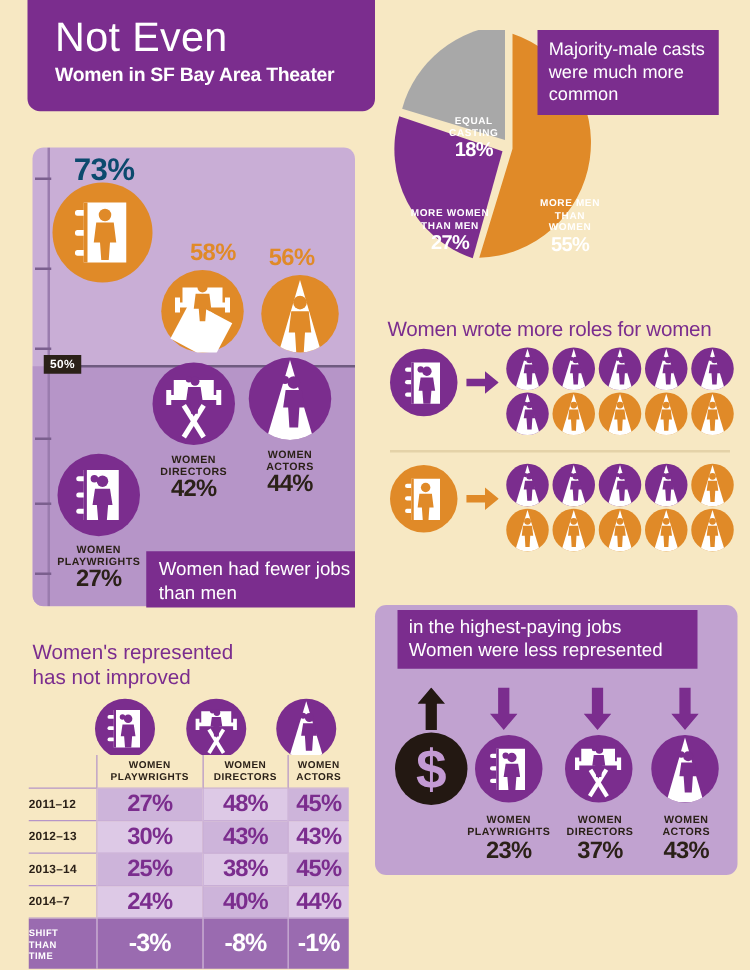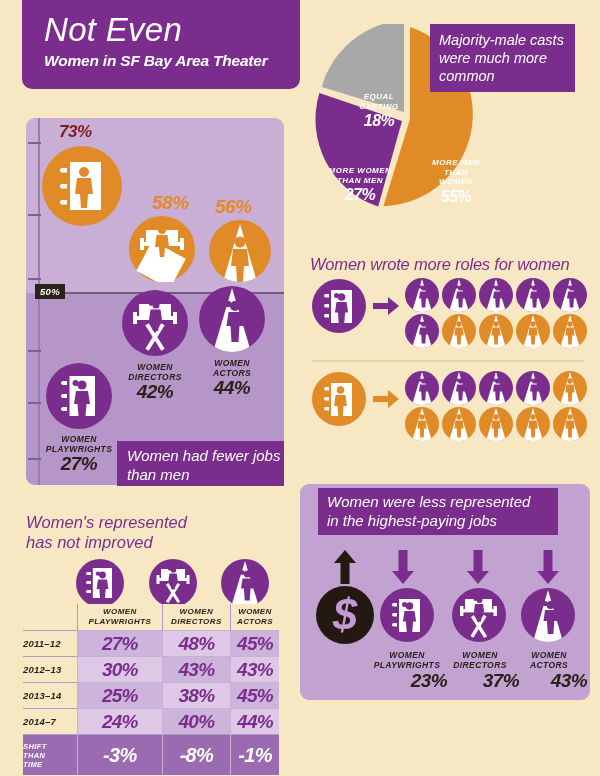--- a/index.html
+++ b/index.html
@@ -2,21 +2,21 @@
 <html><head>
 <meta charset="utf-8">
 <style>
   html,body{margin:0;padding:0;}
   body{
     width:600px;height:776px;
     background:#f7e8c3;
     font-family:"Liberation Sans", sans-serif;
     overflow:hidden;position:relative;
   }
-  .canvas{position:absolute;left:0;top:0;width:600px;height:776px;font-style:italic;}
+  .canvas{position:absolute;left:0;top:0;width:600px;height:776px;}
 
   
   .title-card{
     position:absolute;left:22px;top:0;width:278px;height:89px;
     background:#7b2d8e;border-radius:0 0 10px 10px;
     box-sizing:border-box;padding:12px 0 0 22px;
   }
   .title-main{color:#ffffff;font-size:33px;line-height:36px;font-weight:300;letter-spacing:.3px;}
   .title-sub{color:#ffffff;font-size:15.5px;line-height:20px;font-weight:bold;margin-top:3px;letter-spacing:-.2px;}
 
@@ -95,21 +95,21 @@
     letter-spacing:-.7px;height:40px;border-top:1.5px solid #b695c8;border-left:1.5px solid #c9aed6;
   }
 
   
   .pay-card{position:absolute;left:300px;top:484px;width:290px;height:216px;background:#c1a2d0;border-radius:9px;}
   .pay-banner{
     position:absolute;left:318px;top:488px;width:240px;height:47px;background:#7b2d8e;
     color:#fff;font-size:15px;line-height:19px;box-sizing:border-box;padding:4px 0 0 9px;
   }
   .pay-cap{position:absolute;text-align:center;font-size:8.5px;font-weight:bold;letter-spacing:.4px;line-height:10px;color:#2b2118;}
-  .pay-pct{position:absolute;text-align:right;font-size:19px;font-weight:bold;color:#2b2118;letter-spacing:-.6px;}
+  .pay-pct{position:absolute;text-align:center;font-size:19px;font-weight:bold;color:#2b2118;letter-spacing:-.6px;}
 
   
   .foot{position:absolute;left:303px;top:718px;width:290px;color:#2b2118;font-size:8.6px;line-height:11.5px;}
 </style>
 </head>
 <body>
 
 <div class="canvas">
 
   <div class="title-card">
@@ -149,21 +149,21 @@
     <div class="tick" style="top:24px;"></div>
     <div class="tick" style="top:96px;"></div>
     <div class="tick" style="top:160px;"></div>
     <div class="tick" style="top:232px;"></div>
     <div class="tick" style="top:284px;"></div>
     <div class="tick" style="top:340px;"></div>
     <div class="halfline"></div>
     <div class="halftag">50%</div>
   </div>
 
-  <div class="pct-label" style="left:59px;top:122px;font-size:17px;color:#7f1d1d;">73%</div>
+  <div class="pct-label" style="left:59px;top:122px;font-size:25px;color:#0c4a6e;">73%</div>
   <div class="circ" style="left:42px;top:146px;width:80px;height:80px;background:#e08a28;">
     <svg viewBox="0 0 80 80">
         <g>
       <rect x="25" y="16" width="34" height="48" fill="#fff"></rect>
       <rect x="18" y="22" width="9" height="4.5" rx="2" fill="#fff"></rect>
       <rect x="18" y="38" width="9" height="4.5" rx="2" fill="#fff"></rect>
       <rect x="18" y="54" width="9" height="4.5" rx="2" fill="#fff"></rect>
       <rect x="25" y="16" width="3" height="48" fill="#e08a28"></rect>
       <circle cx="42" cy="26" r="5" fill="#e08a28"></circle>
       <path d="M35,32 h14 l2,16 h-5 l-1,14 h-6 l-1,-14 h-5 z" fill="#e08a28"></path>
@@ -544,22 +544,22 @@
       </td>
       <td class="shift-cell">-3%</td>
       <td class="shift-cell">-8%</td>
       <td class="shift-cell">-1%</td>
     </tr>
   </tbody>
     </table>
 
   <div class="pay-card"></div>
   <div class="pay-banner">
+    <div>in the highest-paying jobs</div>
     <div>Women were less represented</div>
-    <div>in the highest-paying jobs</div>
   </div>
 
   <svg style="position:absolute;left:334px;top:550px;width:22px;height:34px;" viewBox="0 0 22 34">
     <path d="M11,0 L22,13 H15.5 V34 H6.5 V13 H0 Z" fill="#231812"></path>
   </svg>
   <div class="circ" style="left:316px;top:586px;width:58px;height:58px;background:#231812;">
     <svg viewBox="0 0 58 58">
         <text x="29" y="44" font-family="Liberation Sans, sans-serif" font-size="44" font-weight="bold" fill="#c39ad4" text-anchor="middle">$</text>
       </svg>
   </div>

